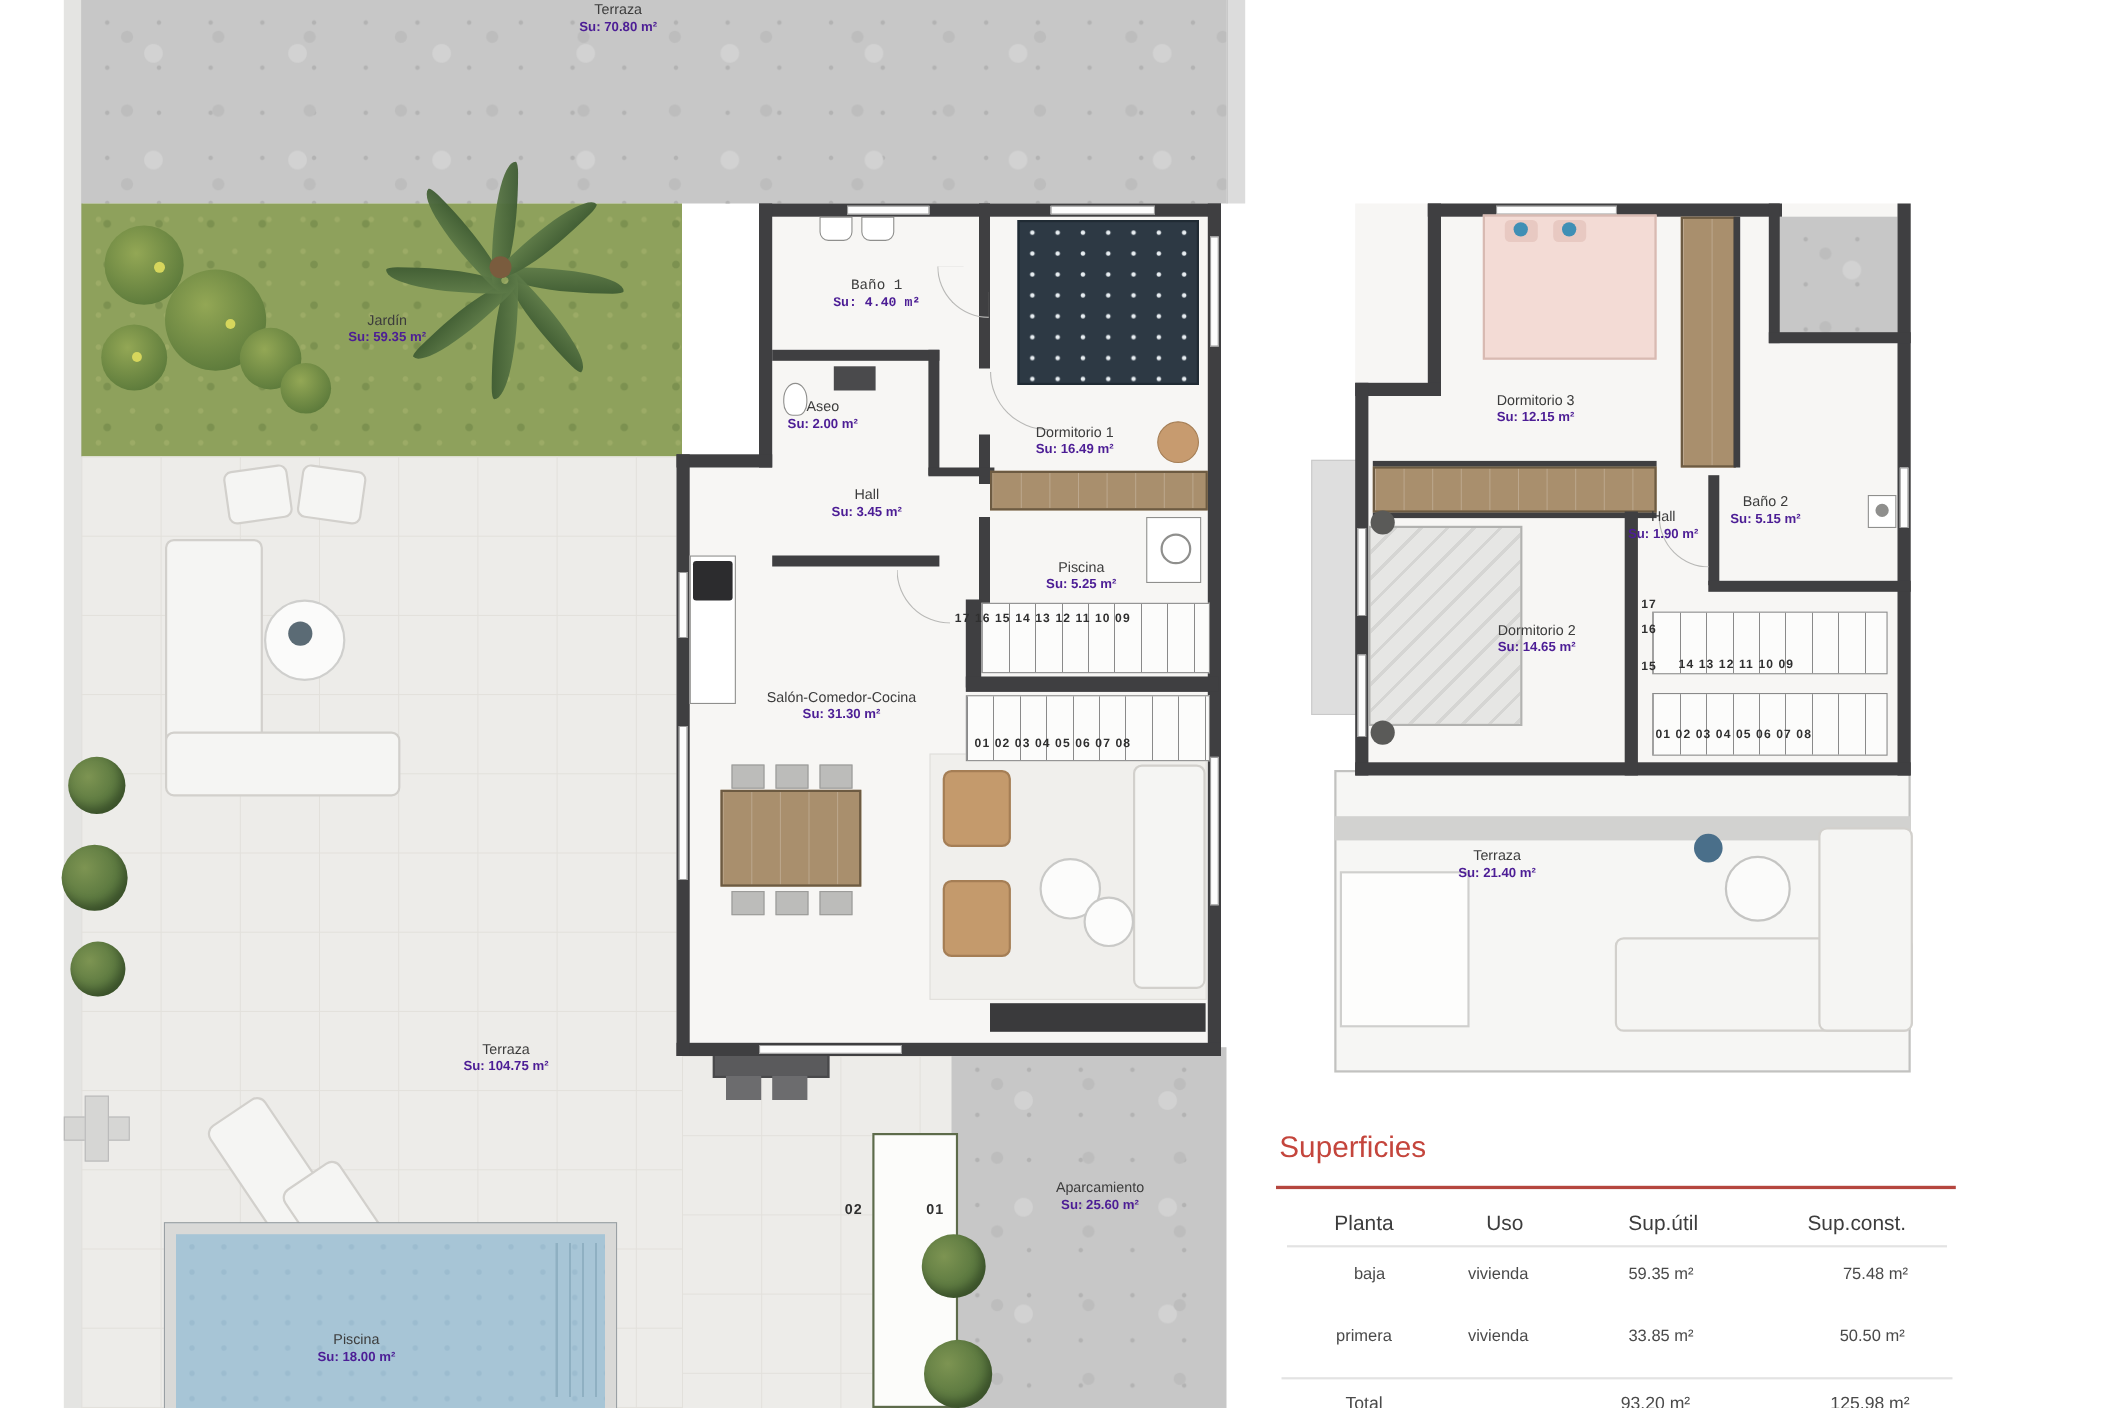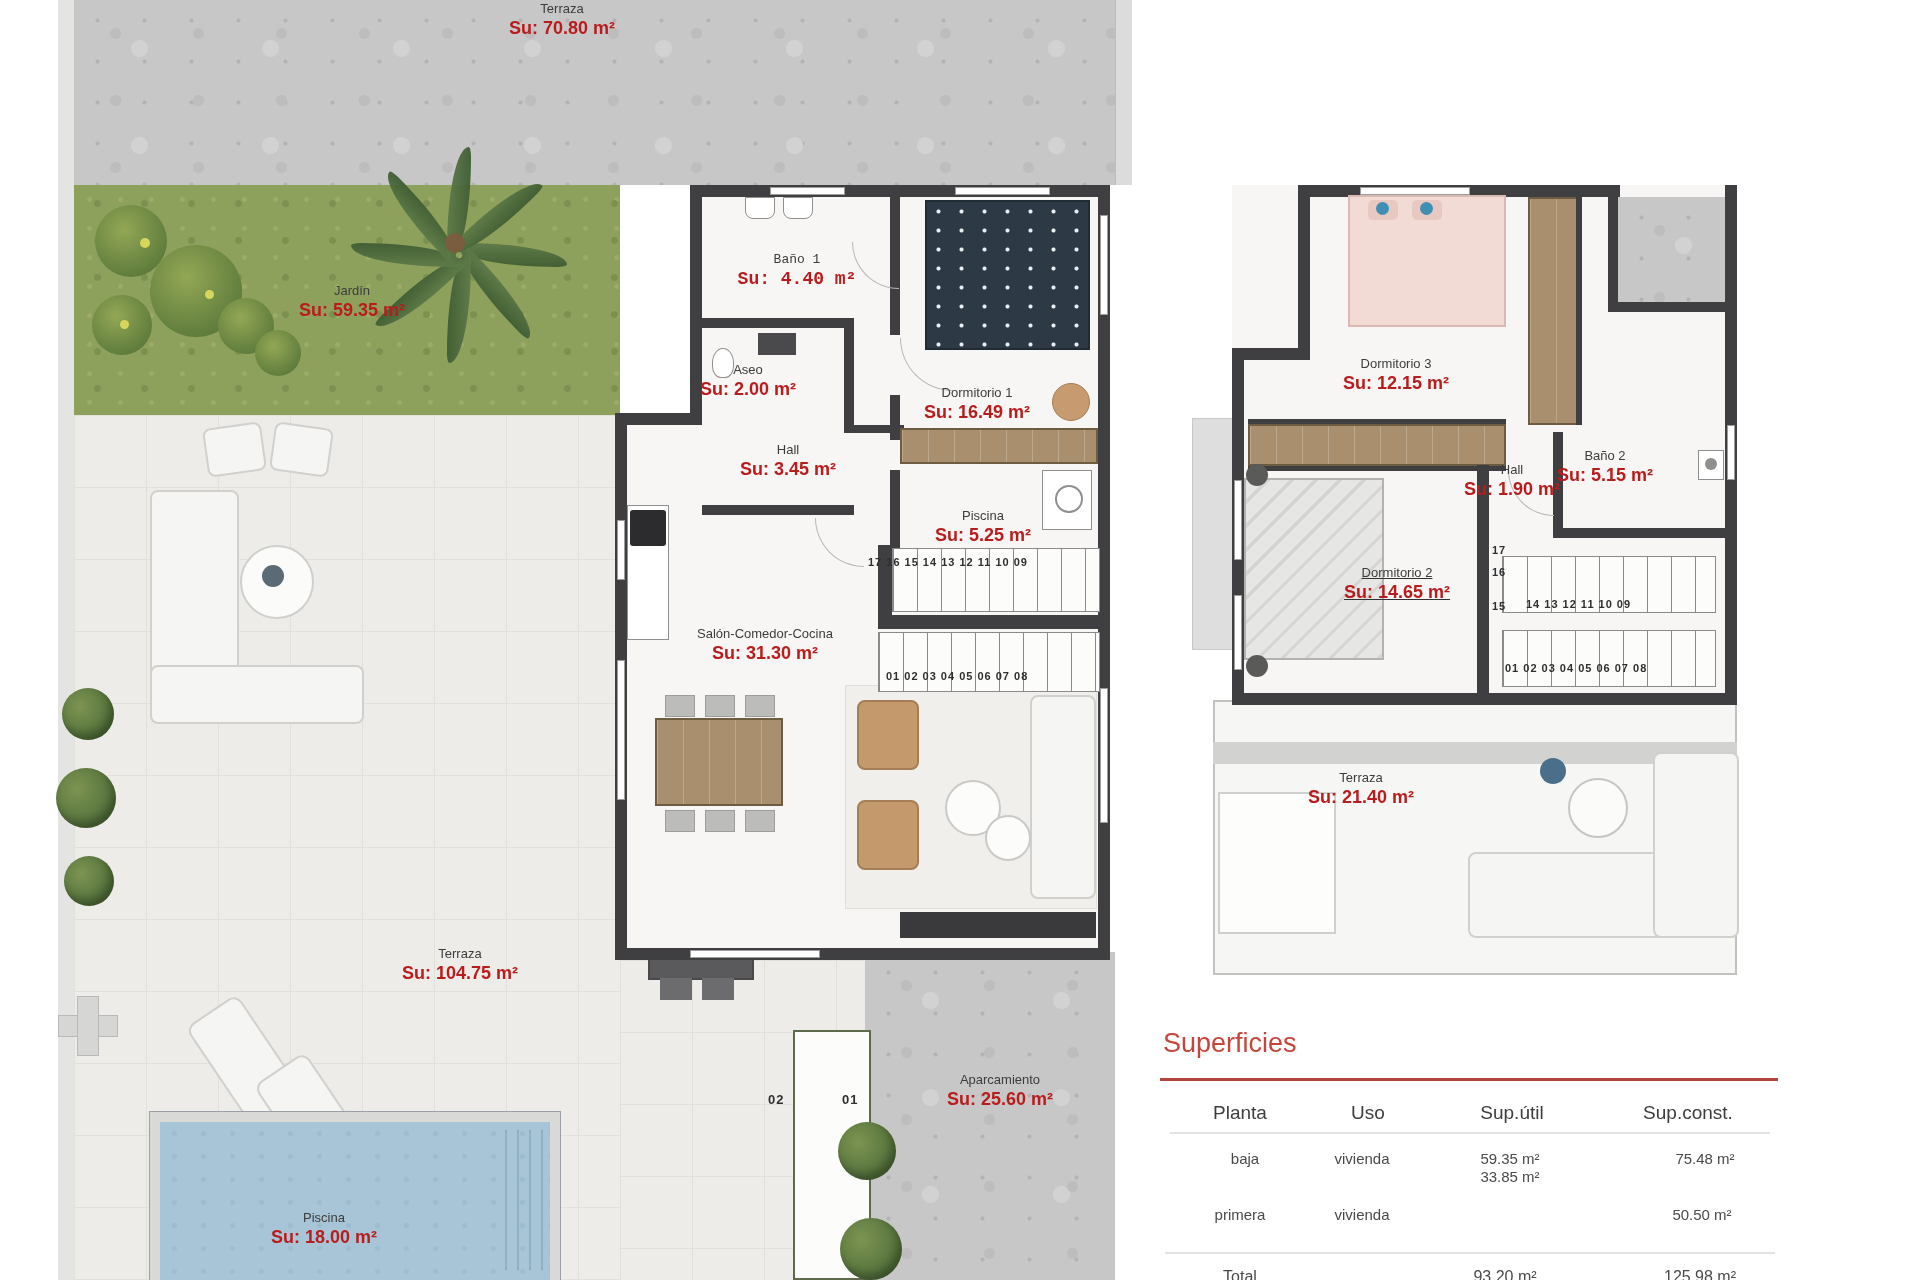--- a/index.html
+++ b/index.html
@@ -20,21 +20,21 @@
     background-image:linear-gradient(#e2e0db 1px,transparent 1px),
                      linear-gradient(90deg,#e2e0db 1px,transparent 1px);
     background-size:72px 72px;}
   .room{position:absolute;background:#f7f6f4;}
   .win{position:absolute;background:#fdfdfd;box-shadow:inset 0 0 0 1px #9c9c9c;}
   .arc{position:absolute;border:1.5px solid #b8b8b6;border-top:none;border-right:none;
        border-radius:0 0 0 100%;}
   .rlabel{position:absolute;transform:translateX(-50%);text-align:center;line-height:1.25;
           white-space:nowrap;z-index:30;}
   .rlabel .nm{font-size:13px;color:#3c3c3c;}
-  .rlabel .ar{font-size:18px;font-weight:700;color:#b91c1c;}
+  .rlabel .ar{font-size:12px;font-weight:700;color:#4c1d95;}
   .stairnum{position:absolute;font-size:11px;font-weight:700;color:#2f2f2f;
             white-space:nowrap;z-index:30;letter-spacing:1px;}
   .tread{position:absolute;background-image:repeating-linear-gradient(90deg,#8a8a8a 0 1px,transparent 1px 24px);
          border:1px solid #8a8a8a;background-color:#fcfcfb;}
   .tree{position:absolute;border-radius:50%;
         background:radial-gradient(circle at 35% 35%,#7d9452,#51703a 72%);
         box-shadow:inset -4px -6px 9px rgba(0,0,0,.28);}
   .bush{position:absolute;border-radius:50%;
         background:radial-gradient(circle at 40% 35%,#93a755,#5c7a3b 78%);}
   .berry{position:absolute;border-radius:50%;background:#d6d65c;}
@@ -300,21 +300,21 @@
     <div class="ar">Su: 12.15 m²</div>
   </div>
   <div class="rlabel" style="left:1512px;top:462px;">
     <div class="nm">Hall</div>
     <div class="ar">Su: 1.90 m²</div>
   </div>
   <div class="rlabel" style="left:1605px;top:448px;">
     <div class="nm">Baño 2</div>
     <div class="ar">Su: 5.15 m²</div>
   </div>
-  <div class="rlabel" style="left:1397px;top:565px;text-decoration:underline;">
+  <div class="rlabel" style="left:1397px;top:565px;">
     <div class="nm">Dormitorio 2</div>
     <div class="ar">Su: 14.65 m²</div>
   </div>
   <div class="rlabel" style="left:1361px;top:770px;">
     <div class="nm">Terraza</div>
     <div class="ar">Su: 21.40 m²</div>
   </div>
 
   <div class="sup-title" style="left:1163px;top:1028px;">Superficies</div>
   <div class="sup-line-red" style="left:1160px;top:1078px;width:618px;"></div>
@@ -325,21 +325,21 @@
   <div class="sup-head" style="left:1688px;top:1102px;">Sup.const.</div>
   <div class="sup-line-gray" style="left:1170px;top:1132px;width:600px;"></div>
 
   <div class="sup-cell" style="left:1245px;top:1150px;">baja</div>
   <div class="sup-cell" style="left:1362px;top:1150px;">vivienda</div>
   <div class="sup-cell" style="left:1510px;top:1150px;text-align:right;">59.35 m²</div>
   <div class="sup-cell" style="left:1705px;top:1150px;">75.48 m²</div>
 
   <div class="sup-cell" style="left:1240px;top:1206px;">primera</div>
   <div class="sup-cell" style="left:1362px;top:1206px;">vivienda</div>
-  <div class="sup-cell" style="left:1510px;top:1168px;">33.85 m²</div>
+  <div class="sup-cell" style="left:1510px;top:1206px;">33.85 m²</div>
   <div class="sup-cell" style="left:1702px;top:1206px;">50.50 m²</div>
 
   <div class="sup-line-gray" style="left:1165px;top:1252px;width:610px;"></div>
   <div class="sup-cell" style="left:1240px;top:1268px;font-size:16px;">Total</div>
   <div class="sup-cell" style="left:1505px;top:1268px;font-size:16px;">93.20 m²</div>
   <div class="sup-cell" style="left:1700px;top:1268px;font-size:16px;">125.98 m²</div>
 
 </div>
 
 </body></html>

